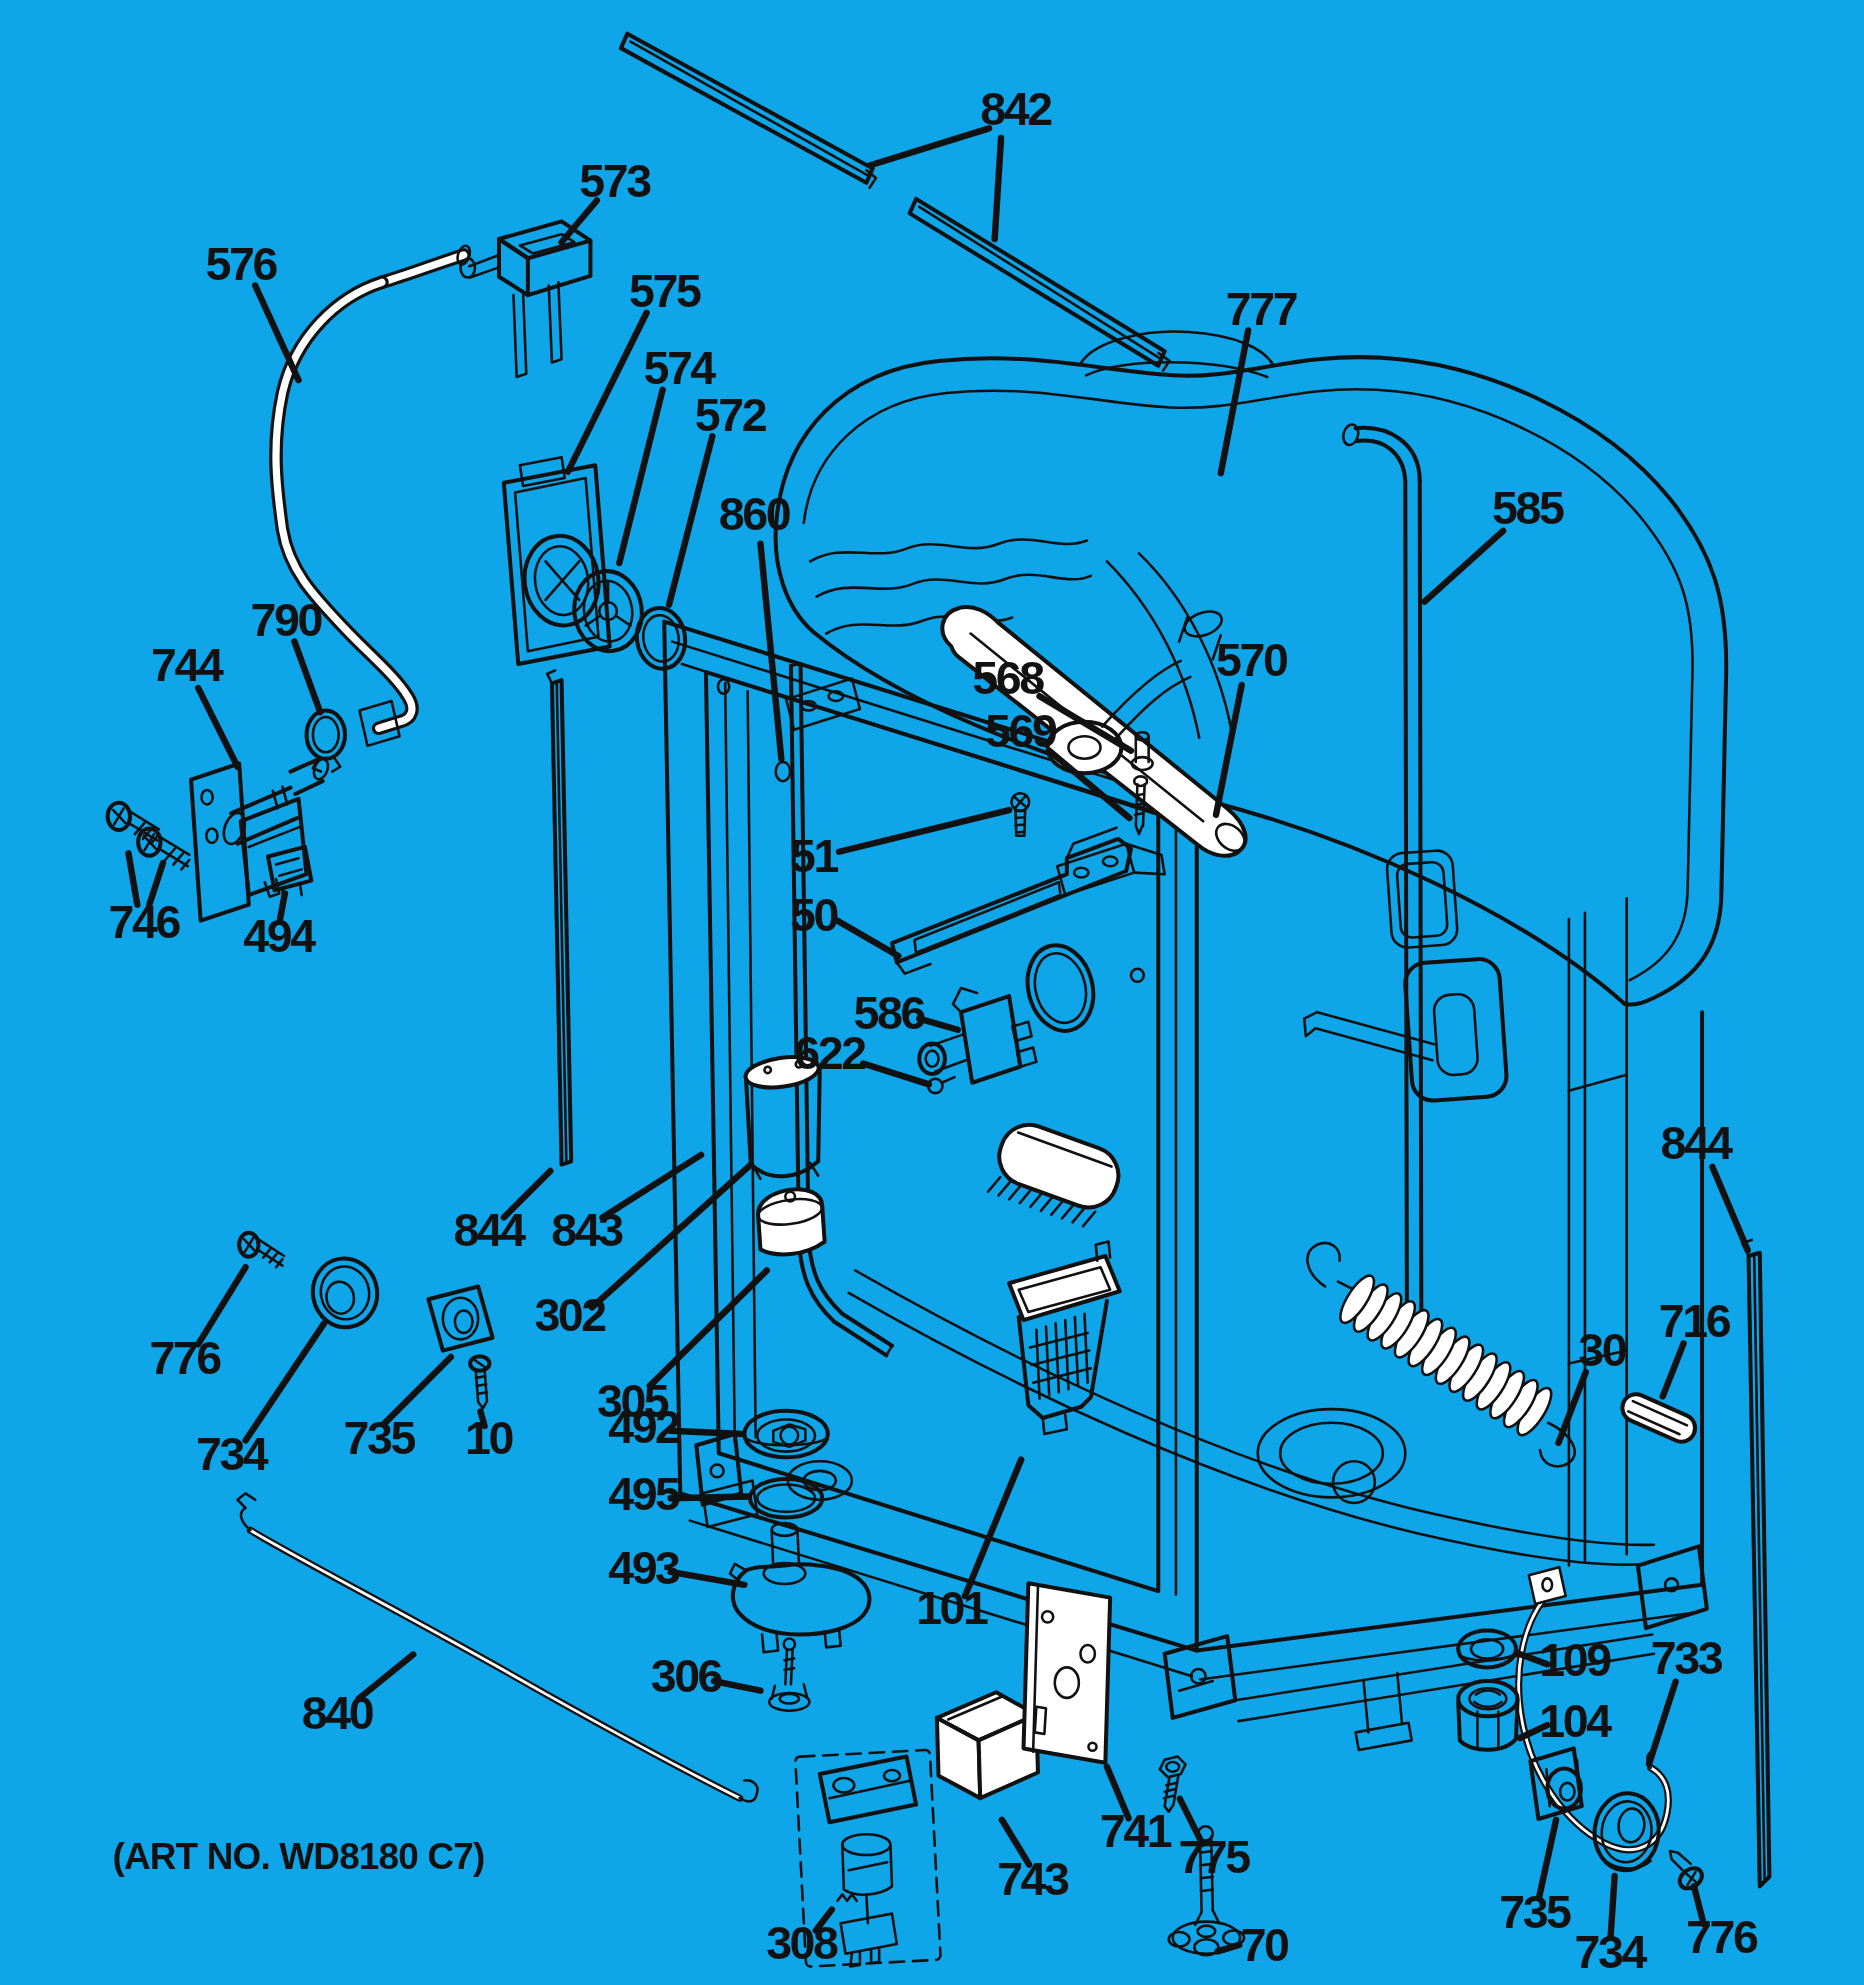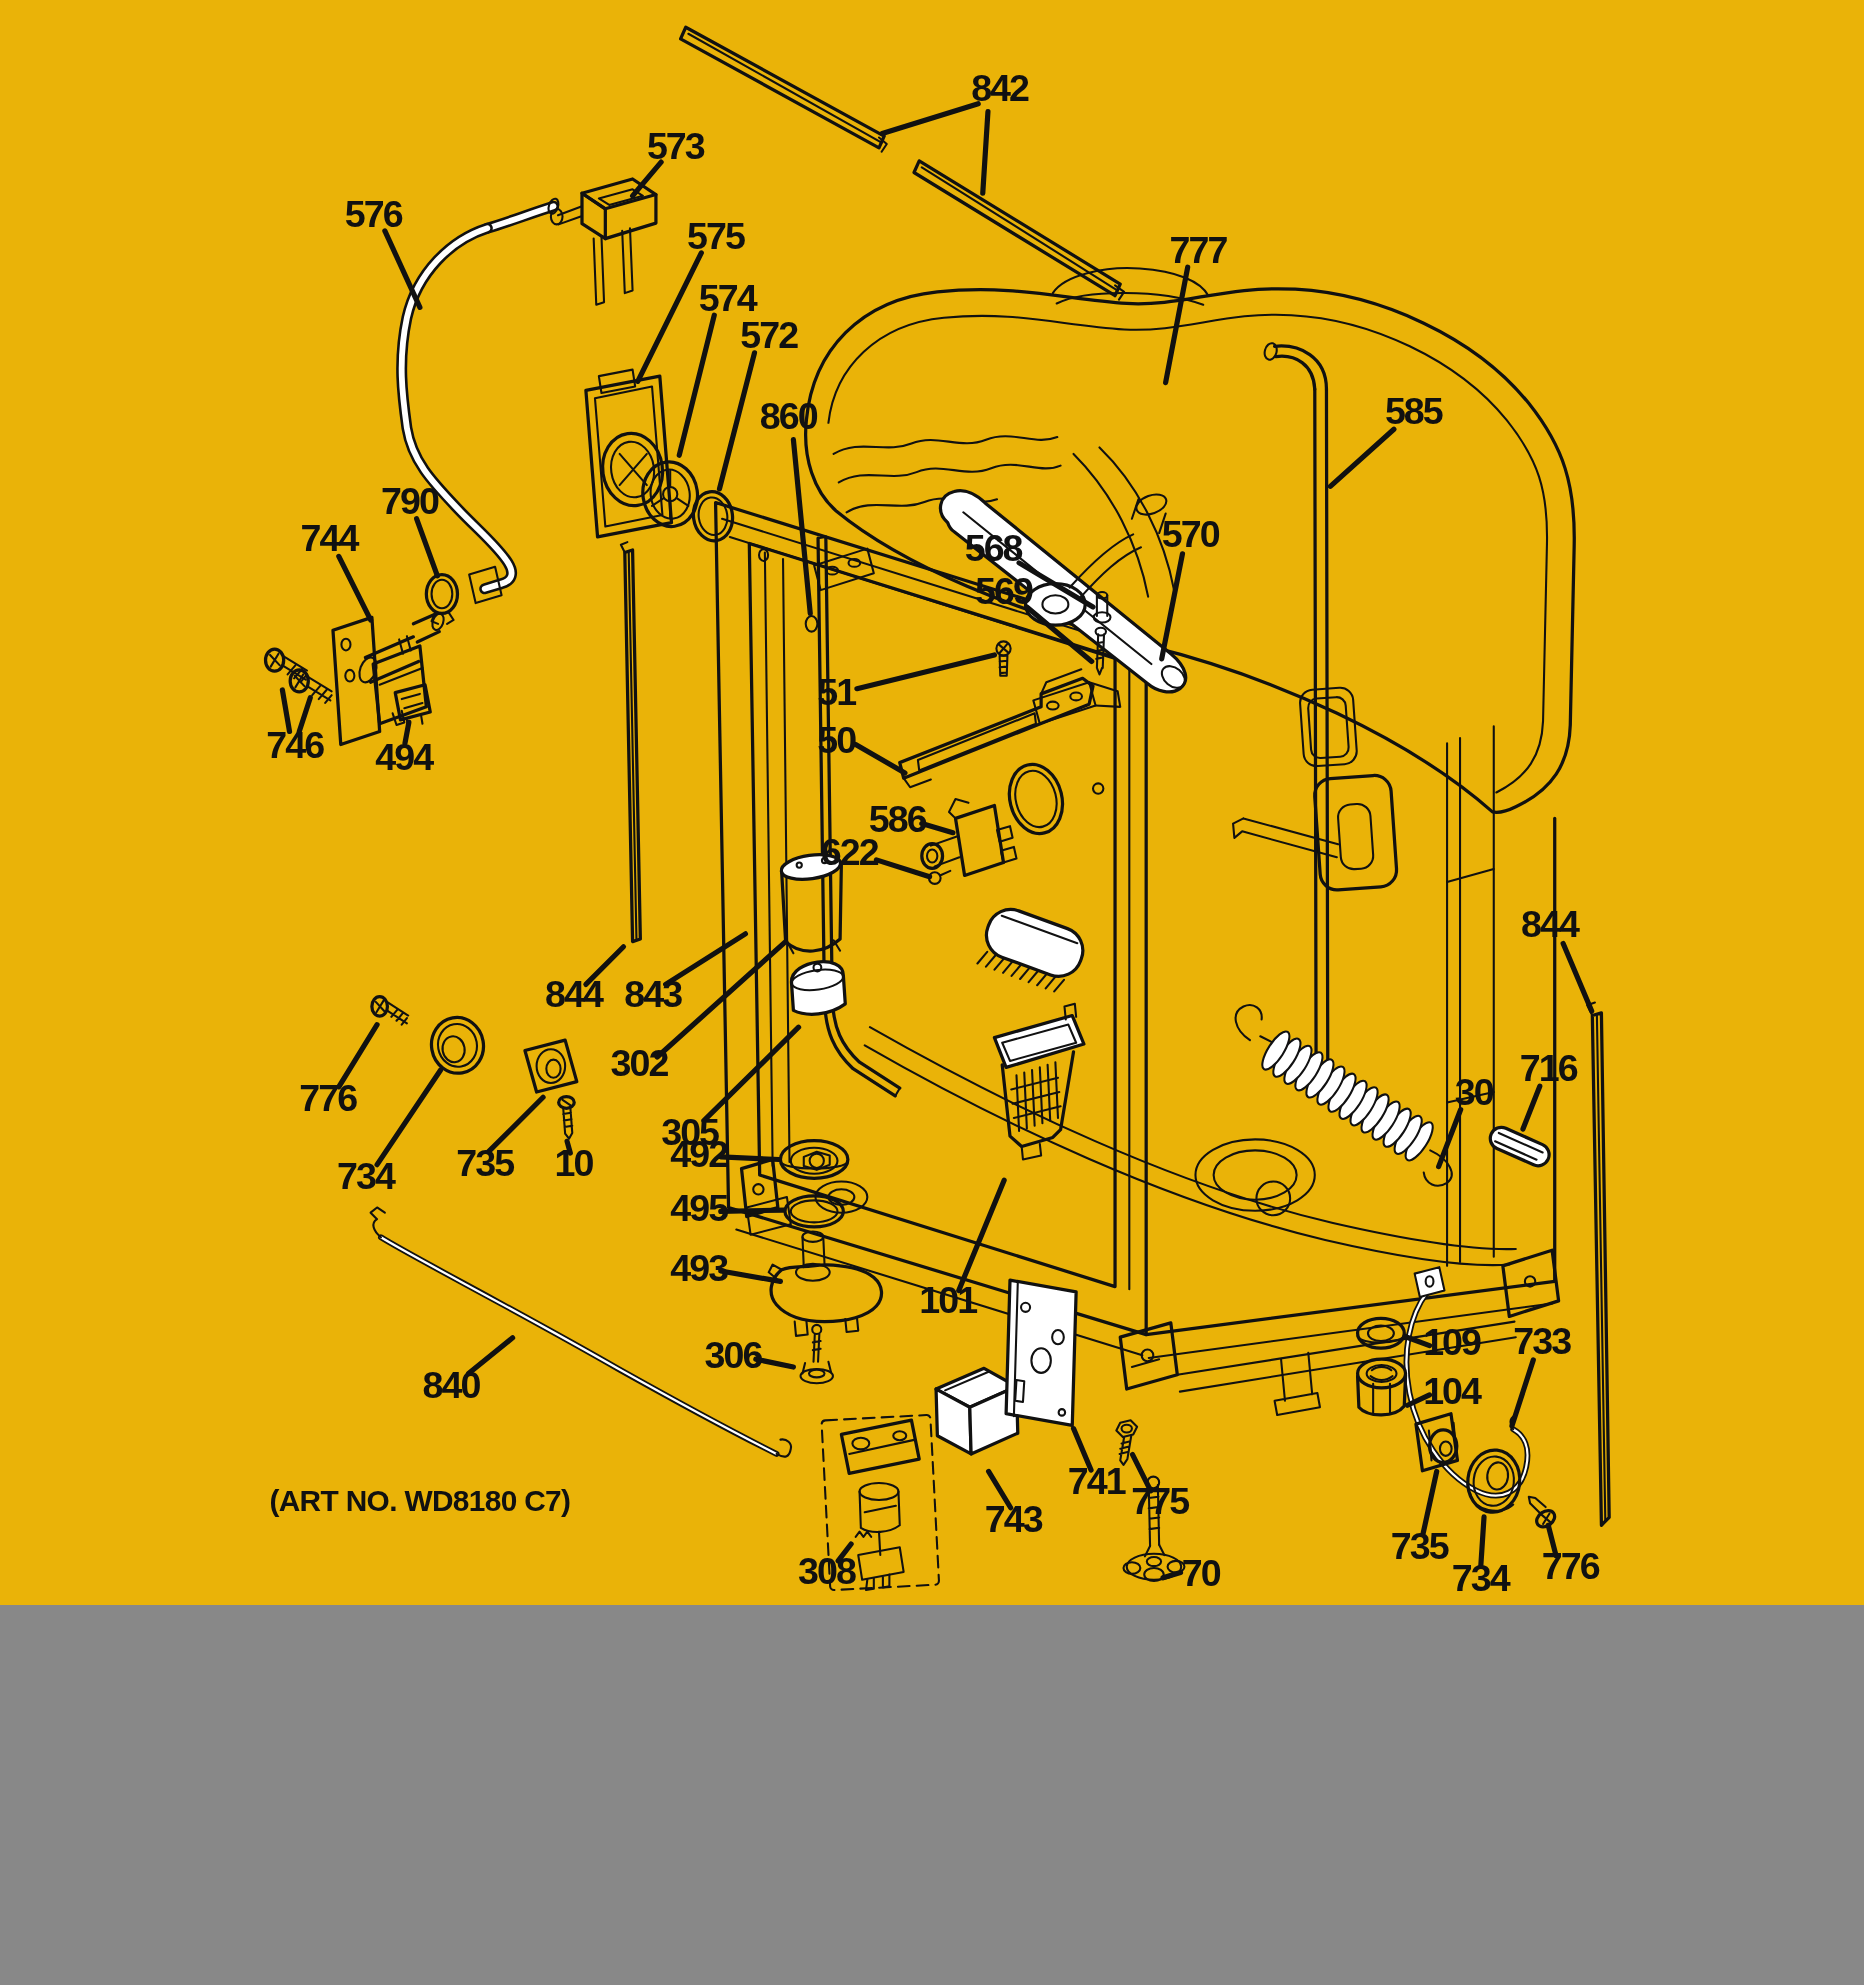--- a/index.html
+++ b/index.html
@@ -1,16 +1,16 @@
 <!DOCTYPE html>
 <html style="font-size:13px"><head>
 <meta charset="utf-8">
 <style>
   html,body{margin:0;padding:0;background:#888;}
-  .page{width:1865px;height:1605px;background:#eab308;position:relative;overflow:hidden;}
+  .page{width:1865px;height:1985px;background:#0ea5e9;position:relative;overflow:hidden;}
   svg{display:block;width:100%;height:100%;}
   .art path,.art line,.art rect,.art ellipse,.art circle,.art polygon{
     fill:none;stroke:#111;stroke-width:5;stroke-linecap:round;stroke-linejoin:round;}
   .art .thin{stroke-width:3.2;}
   .art .fillw{fill:#fff;}
   .art .tube{stroke-width:17;}
   .art .tubecore{stroke:#fff;stroke-width:9;}
   .art .wire{stroke-width:9;}
   .art .wirecore{stroke:#fff;stroke-width:3.5;}
   .leaders line{stroke:#111;stroke-width:8;stroke-linecap:round;}

